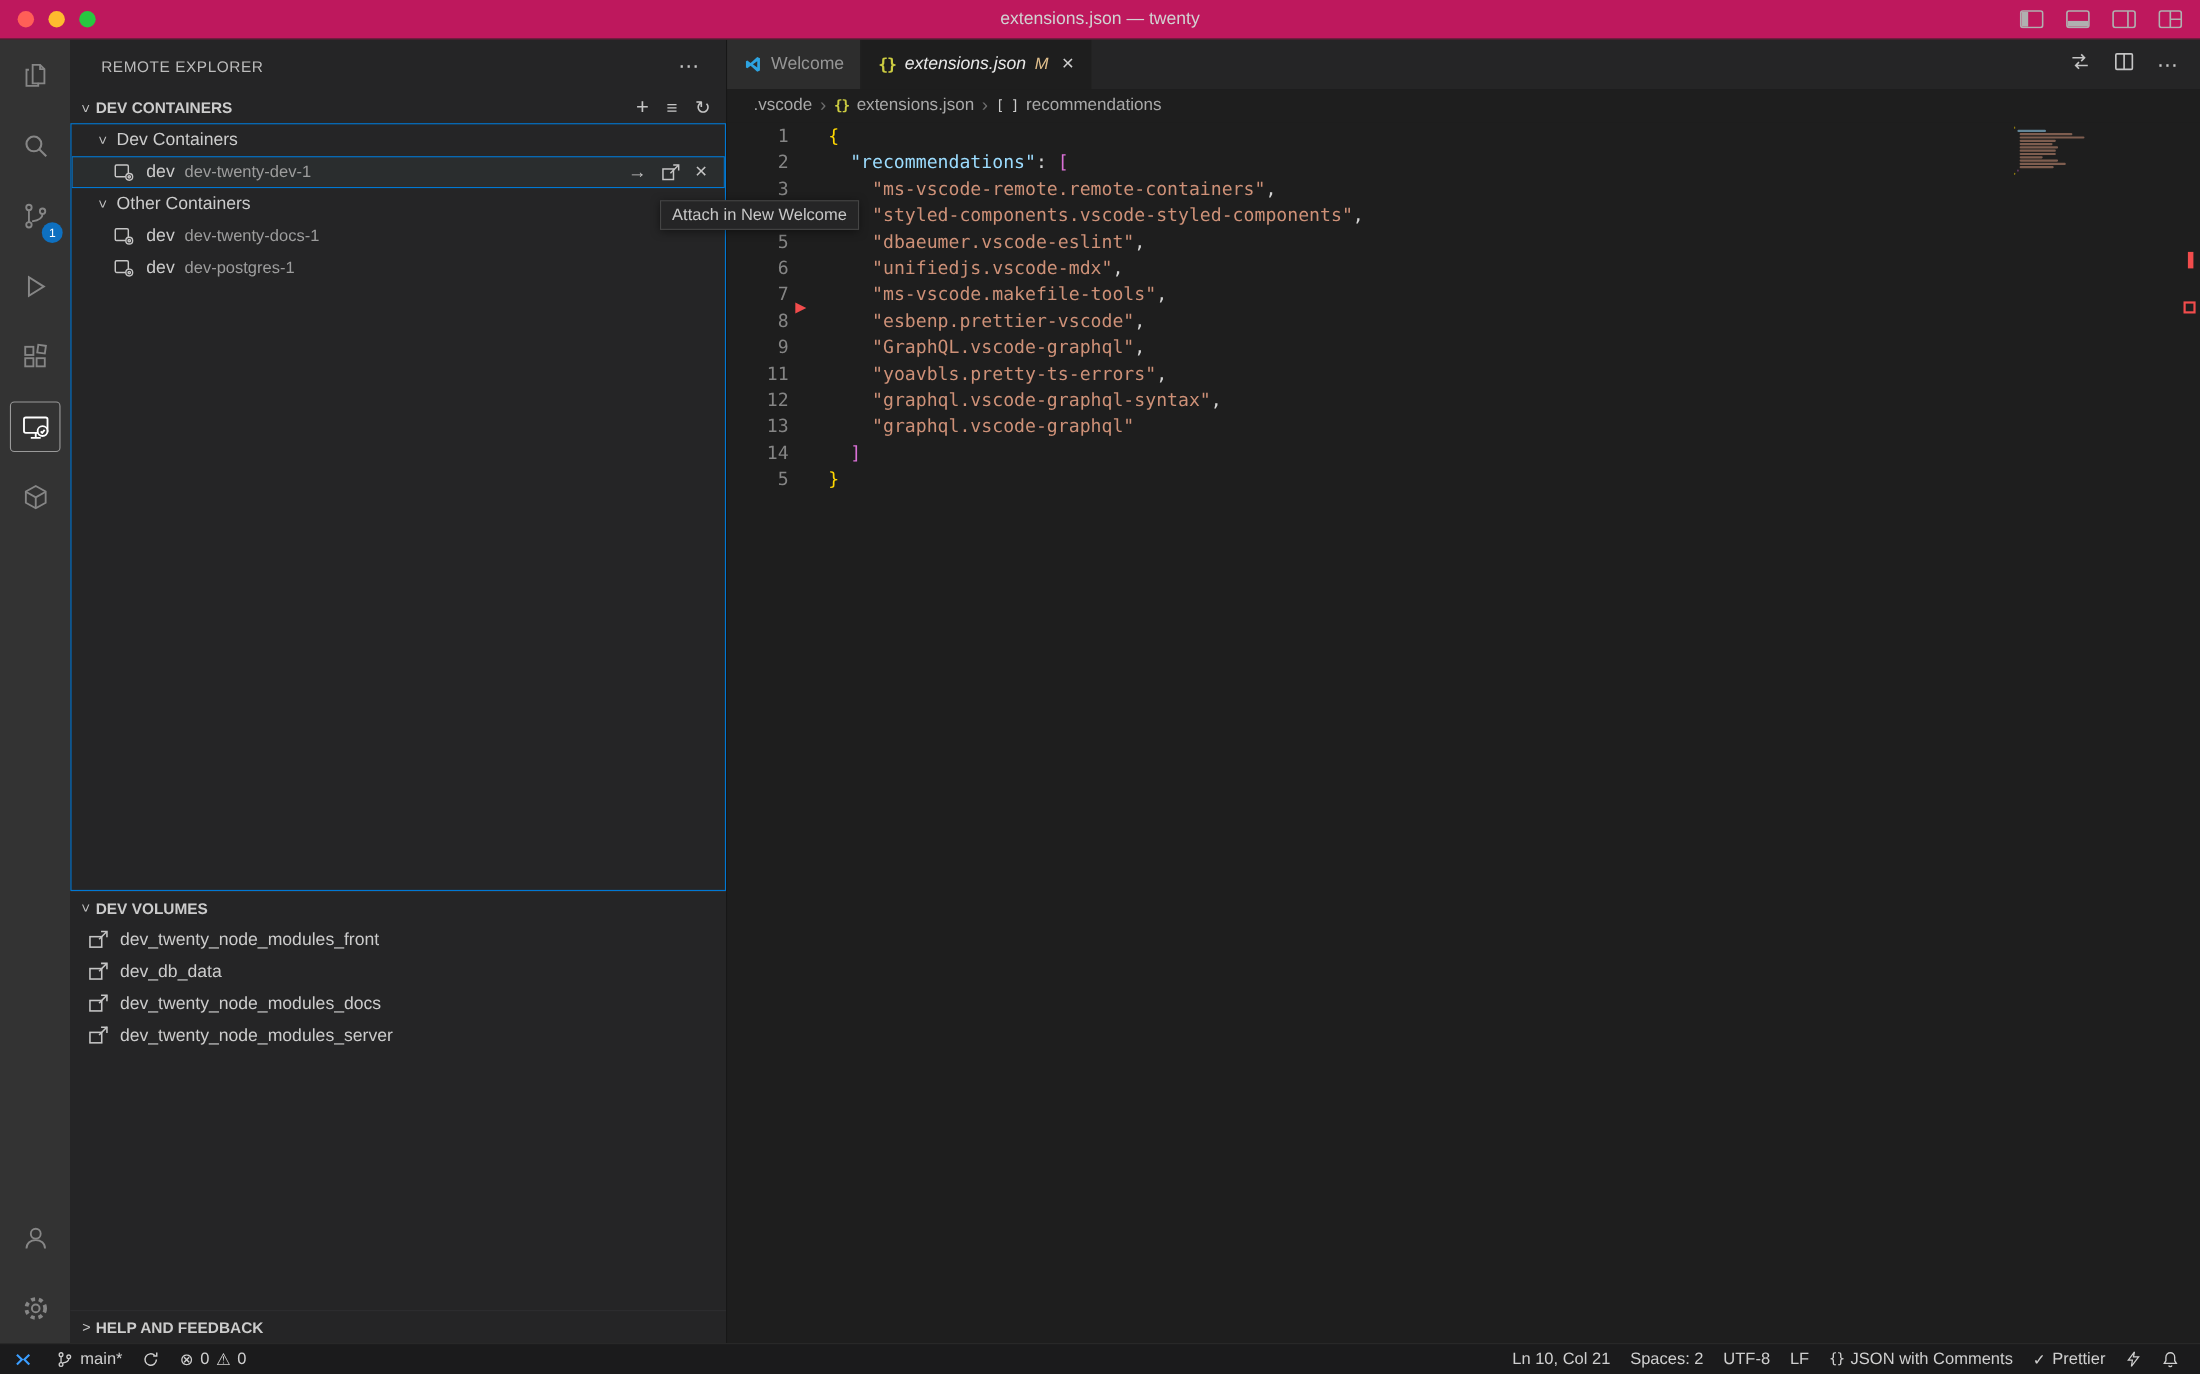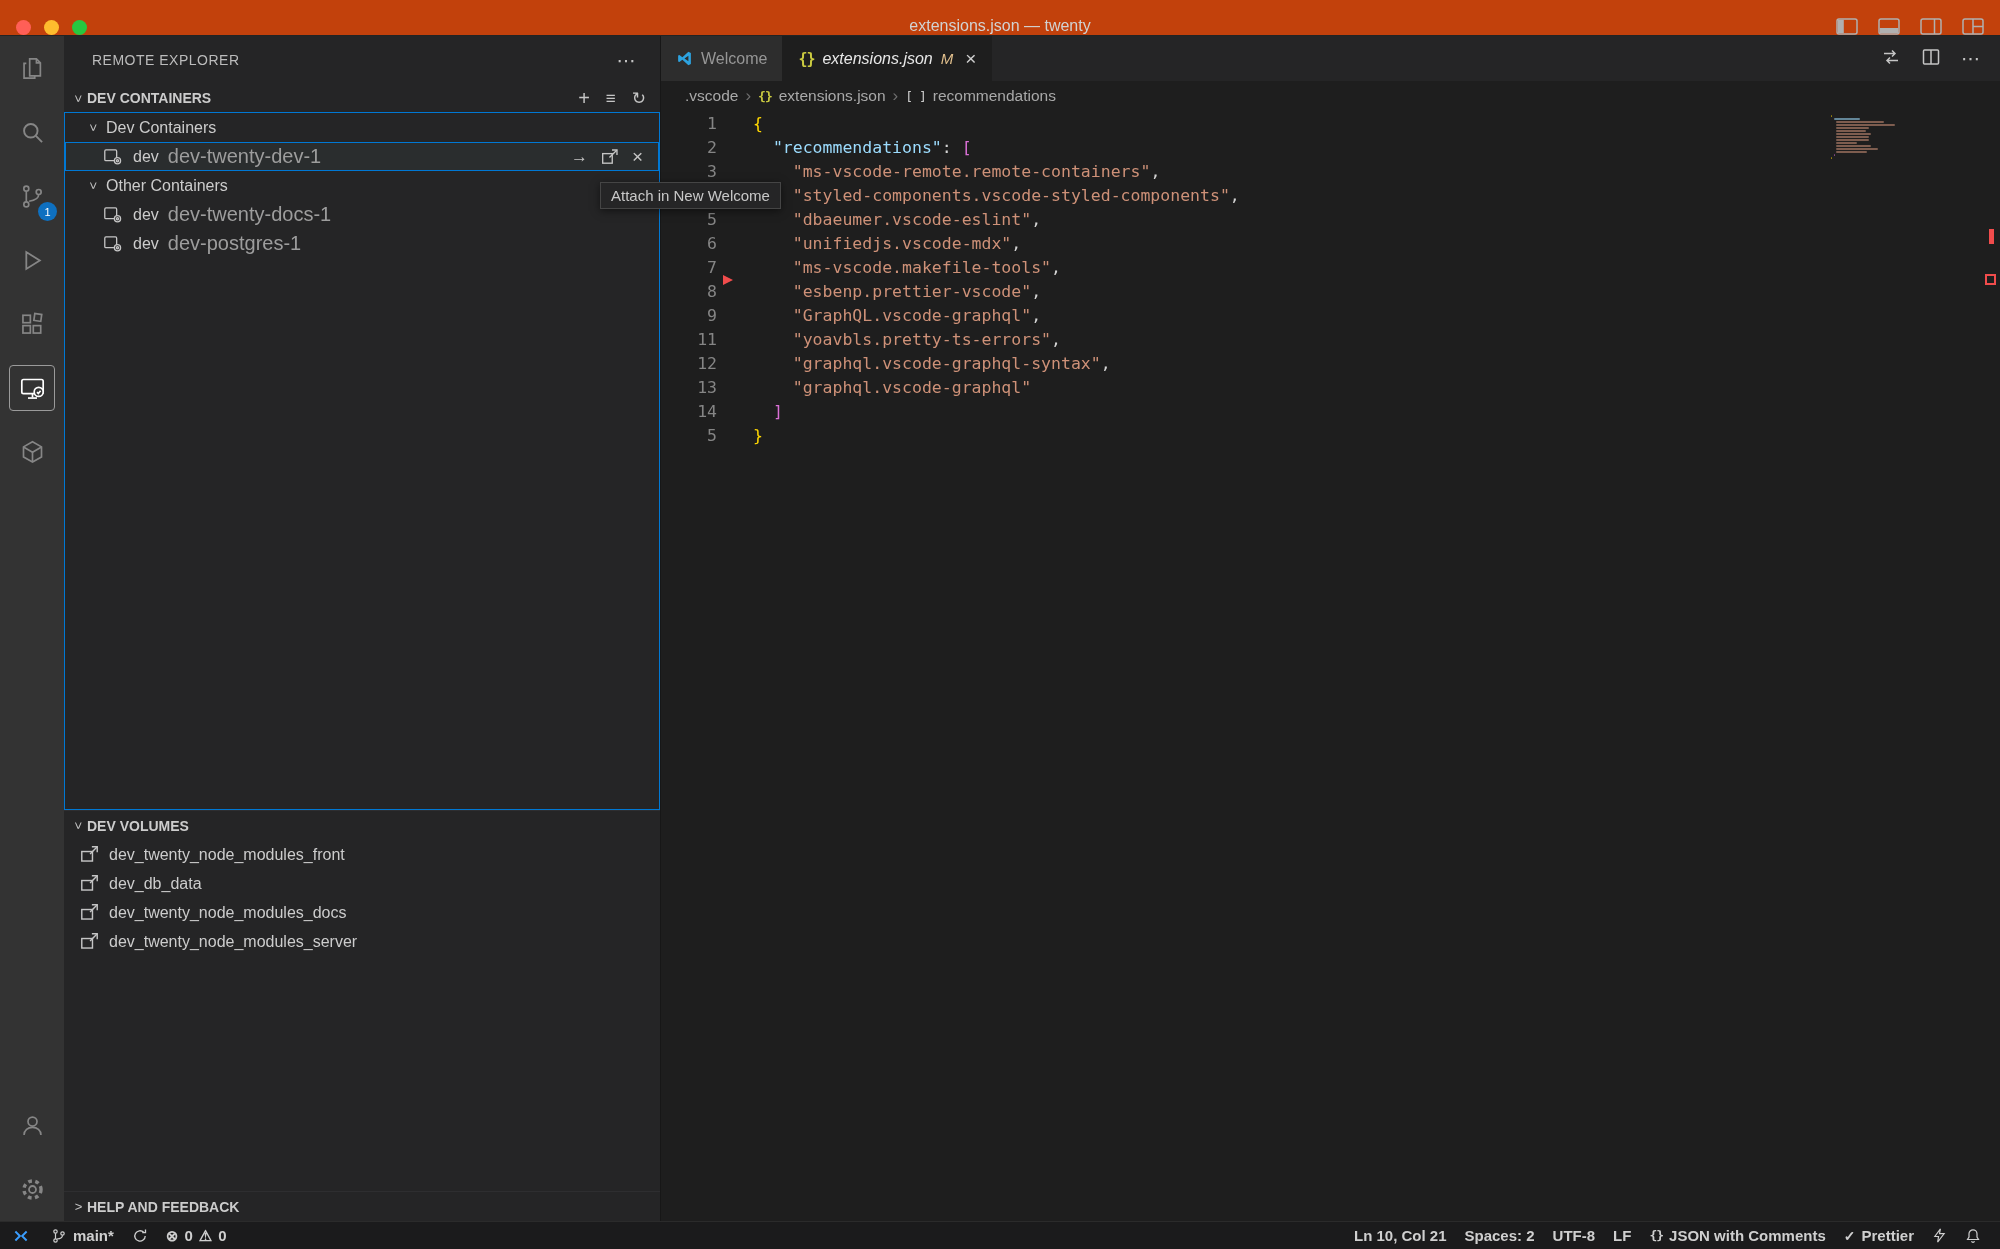--- a/index.html
+++ b/index.html
@@ -1,21 +1,21 @@
 <!DOCTYPE html>
 <html><head>
 <meta charset="utf-8">
 <style>
   * { margin:0; padding:0; box-sizing:border-box; }
   html,body { width:2000px; height:1249px; overflow:hidden; }
   body { background:#1e1e1e; font-family:"Liberation Sans", sans-serif; color:#cccccc; position:relative; }
   .window { position:relative; width:2000px; height:1249px; display:flex; flex-direction:column; }
 
   
-  .titlebar { height:36px; background:#c2410c; display:flex; align-items:flex-end; position:relative; flex:none; border-bottom:1px solid #232323; }
+  .titlebar { height:36px; background:#be185d; display:flex; align-items:center; position:relative; flex:none; border-bottom:1px solid #232323; }
   .traffic { display:flex; gap:13px; margin-left:16px; }
   .tl { width:15px; height:15px; border-radius:50%; }
   .tl.red { background:#ff5f57; } .tl.yellow { background:#febc2e; } .tl.green { background:#28c840; }
   .win-title { position:absolute; left:50%; transform:translateX(-50%); font-size:16px; color:#d2d2d2; }
   .tb-actions { position:absolute; right:16px; display:flex; gap:20px; align-items:center; }
   .tb-actions svg { display:block; }
 
   
   .main { flex:1; display:flex; min-height:0; }
 
@@ -37,21 +37,21 @@
   .sec-header .actions { margin-left:auto; display:flex; gap:16px; padding-right:14px; font-weight:normal; color:#c5c5c5; align-items:center; }
   .sec-header .actions span { cursor:pointer; font-size:17px; line-height:1; }
   .chev { width:17px; display:inline-block; font-size:13px; color:#c5c5c5; text-align:center; font-weight:normal; }
   .chev.exp { transform:rotate(90deg); }
   .treebox { height:698px; border:1px solid #0078d4; flex:none; overflow:hidden; }
   .trow { height:29px; display:flex; align-items:center; font-size:16px; color:#cccccc; cursor:pointer; }
   .trow.group { padding-left:20px; }
   .trow.item { padding-left:38px; }
   .trow .glabel { margin-left:4px; }
   .ticon { width:22px; display:flex; align-items:center; margin-right:8px; flex:none; }
-  .trow .desc { color:#9d9d9d; margin-left:9px; font-size:20px; }
+  .trow .desc { color:#9d9d9d; margin-left:9px; font-size:15px; }
   .trow.selected { background:#2a2d2e; outline:1px solid #0078d4; outline-offset:-1px; }
   .row-actions { margin-left:auto; display:flex; gap:13px; padding-right:16px; align-items:center; color:#c5c5c5; }
   .row-actions .ra { font-size:17px; line-height:1; display:flex; align-items:center; cursor:pointer; }
   .row-actions .ra.x { font-size:19px; }
   .sec-header.vol { height:30px; border-top:1px solid #2e2e30; }
   .vrow { height:29px; display:flex; align-items:center; padding-left:16px; font-size:16px; color:#cccccc; cursor:pointer; }
   .vrow .ticon { margin-right:7px; }
   .sb-fill { flex:1; }
   .sec-header.help { height:30px; border-top:1px solid #2e2e30; }
 
@@ -85,21 +85,21 @@
   .tk-punc { color:#d4d4d4; } .tk-key { color:#9cdcfe; } .tk-str { color:#ce9178; }
   .tk-b1 { color:#ffd700; } .tk-b2 { color:#da70d6; }
 
   .minimap { position:absolute; top:4px; right:99px; width:70px; }
   .mm-line { height:2px; margin-bottom:1px; opacity:.55; border-radius:1px; }
   .ruler-mark { position:absolute; }
   .ruler-mark.m1 { top:118px; right:6px; width:5px; height:15px; background:#f14c4c; }
   .ruler-mark.m2 { top:163px; right:4px; width:11px; height:11px; border:2px solid #f14c4c; }
 
   
-  .statusbar { height:28px; background:#1b1b1c; border-top:1px solid #2b2b2b; display:flex; align-items:center; font-size:15px; color:#cfcfcf; flex:none; padding-right:10px;font-weight:bold; }
+  .statusbar { height:28px; background:#1b1b1c; border-top:1px solid #2b2b2b; display:flex; align-items:center; font-size:15px; color:#cfcfcf; flex:none; padding-right:10px; }
   .sb-item { display:flex; align-items:center; gap:6px; padding:0 9px; height:100%; cursor:pointer; white-space:nowrap; }
   .sb-item svg { display:block; }
   .sb-spacer { flex:1; }
   .remote-ind { padding:0 12px; }
   .glyph-err, .glyph-warn { font-size:15px; }
   .glyph-check { font-size:14px; }
   .lang-ic { font-family:"DejaVu Sans Mono",monospace; font-size:13px; letter-spacing:-1px; color:#cfcfcf; }
 
   
   .tooltip { position:absolute; left:600px; top:182px; height:27px; display:flex; align-items:center; padding:0 10px; background:#252526; border:1px solid #454545; color:#c8c8c8; font-size:15px; z-index:60; box-shadow:0 2px 8px rgba(0,0,0,.5); }

